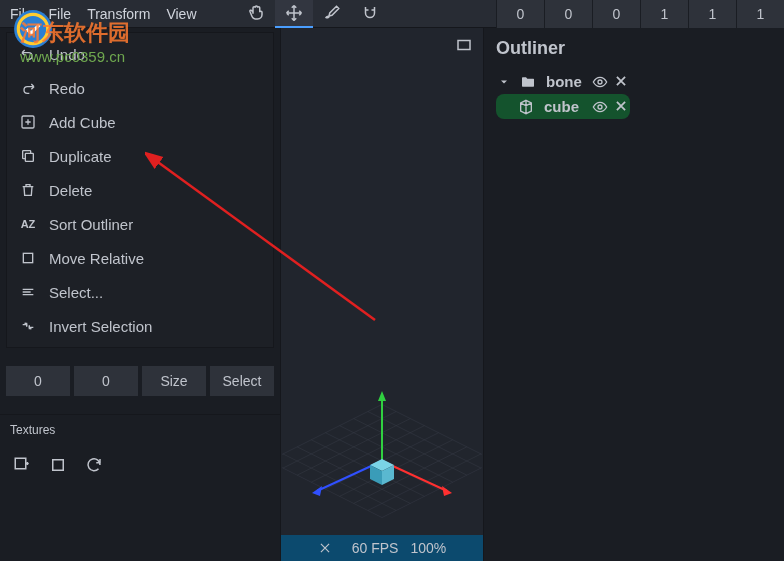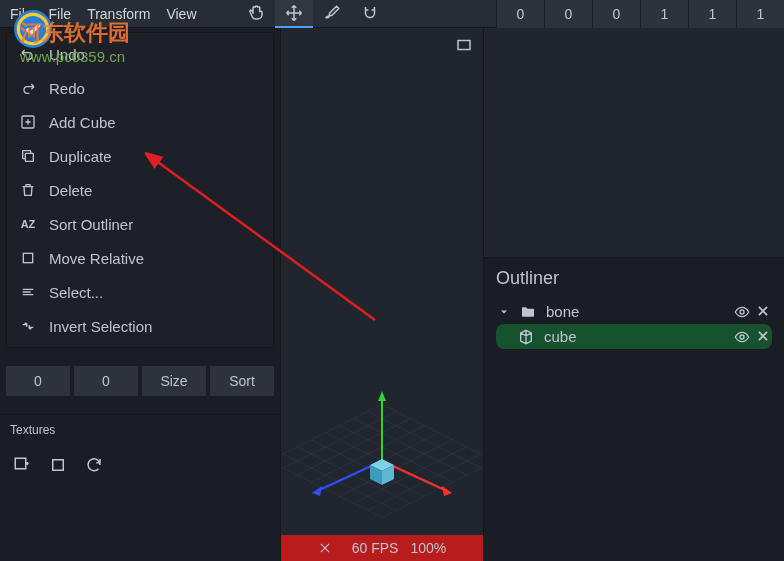--- a/index.html
+++ b/index.html
@@ -10,36 +10,36 @@
 .menubar-item { padding: 4px 8px; font-size: 14px; cursor: pointer; color: #d0d4dc; }
 .menubar-tools { display: flex; align-items: center; margin-left: 30px; gap: 0; }
 .tool-btn { width: 38px; height: 28px; display: flex; align-items: center; justify-content: center; cursor: pointer; border-bottom: 2px solid transparent; }
 .tool-btn.active { border-bottom: 2px solid #4a9eff; background: #323640; }
 .menubar-values { display: flex; margin-left: auto; }
 .val-box { width: 48px; height: 28px; display: flex; align-items: center; justify-content: center; background: #2e323a; border-left: 1px solid #1a1d23; font-size: 14px; }
 
 .main { display: flex; height: 533px; }
 .left-col { width: 280px; display: flex; flex-direction: column; }
 .viewport-col { flex: 1; position: relative; background: #21252d; border-left: 1px solid #15171c; border-right: 1px solid #15171c; }
-.right-col { width: 300px; display: flex; flex-direction: column; }
+.right-col { width: 300px; display: flex; flex-direction: row; font-weight: bold; }
 
 .dropdown { background: #1d2026; border: 1px solid #15171c; margin: 4px 6px 0 6px; padding: 4px 0; }
 .dropdown::before { content: ""; display: block; position: absolute; }
 .dd-item { display: flex; align-items: center; padding: 8px 12px; font-size: 15px; cursor: pointer; gap: 12px; }
 .dd-icon { width: 18px; height: 18px; display: flex; align-items: center; justify-content: center; }
 
 .bottom-controls { display: flex; gap: 4px; padding: 6px; margin-top: 12px; }
 .ctrl-btn { flex: 1; height: 30px; background: #2e323a; display: flex; align-items: center; justify-content: center; font-size: 14px; cursor: pointer; }
 
 .textures-panel { margin-top: 12px; padding: 8px 10px; border-top: 1px solid #15171c; }
 .textures-title { font-size: 12px; margin-bottom: 16px; }
 .textures-tools { display: flex; gap: 12px; }
 .tex-tool { width: 24px; height: 24px; display: flex; align-items: center; justify-content: center; cursor: pointer; }
 
-.status-bar { position: absolute; bottom: 0; left: 0; right: 0; height: 26px; display: flex; align-items: center; justify-content: center; gap: 12px; font-size: 14px; background: #b91c1c; }
+.status-bar { position: absolute; bottom: 0; left: 0; right: 0; height: 26px; display: flex; align-items: center; justify-content: center; gap: 12px; font-size: 14px; background: #0c4a6e; }
 
 .outliner-spacer { height: 230px; background: #21252d; border-bottom: 1px solid #15171c; }
 .outliner { padding: 10px 12px; }
 .outliner-title { font-size: 18px; margin-bottom: 10px; }
 .outliner-tools { display: flex; align-items: center; gap: 10px; margin-bottom: 8px; }
 .out-tool { width: 22px; height: 22px; display: flex; align-items: center; justify-content: center; cursor: pointer; }
 .out-count { margin-left: auto; font-size: 14px; }
 .tree-row { display: flex; align-items: center; padding: 4px 2px; gap: 10px; font-size: 15px; }
 .tree-row.selected { background: #14532d; border-radius: 8px; }
 .tree-actions { margin-left: auto; display: flex; gap: 6px; }
@@ -170,21 +170,21 @@
             </svg>
           </span>
         <span>Invert Selection</span>
       </div>
     </div>
 
     <div class="bottom-controls">
       <div class="ctrl-btn">0</div>
       <div class="ctrl-btn">0</div>
       <div class="ctrl-btn">Size</div>
-      <div class="ctrl-btn">Sort</div>
+      <div class="ctrl-btn">Select</div>
     </div>
 
     <div class="textures-panel">
       <div class="textures-title">Textures</div>
       <div class="textures-tools">
         <div class="tex-tool">
             <svg width="18" height="18" viewBox="0 0 24 24" fill="none" stroke="#c0c4cc" stroke-width="2">
               <rect x="3" y="3" width="14" height="14"></rect>
               <path d="M17 10h4M19 8v4"></path>
             </svg>

